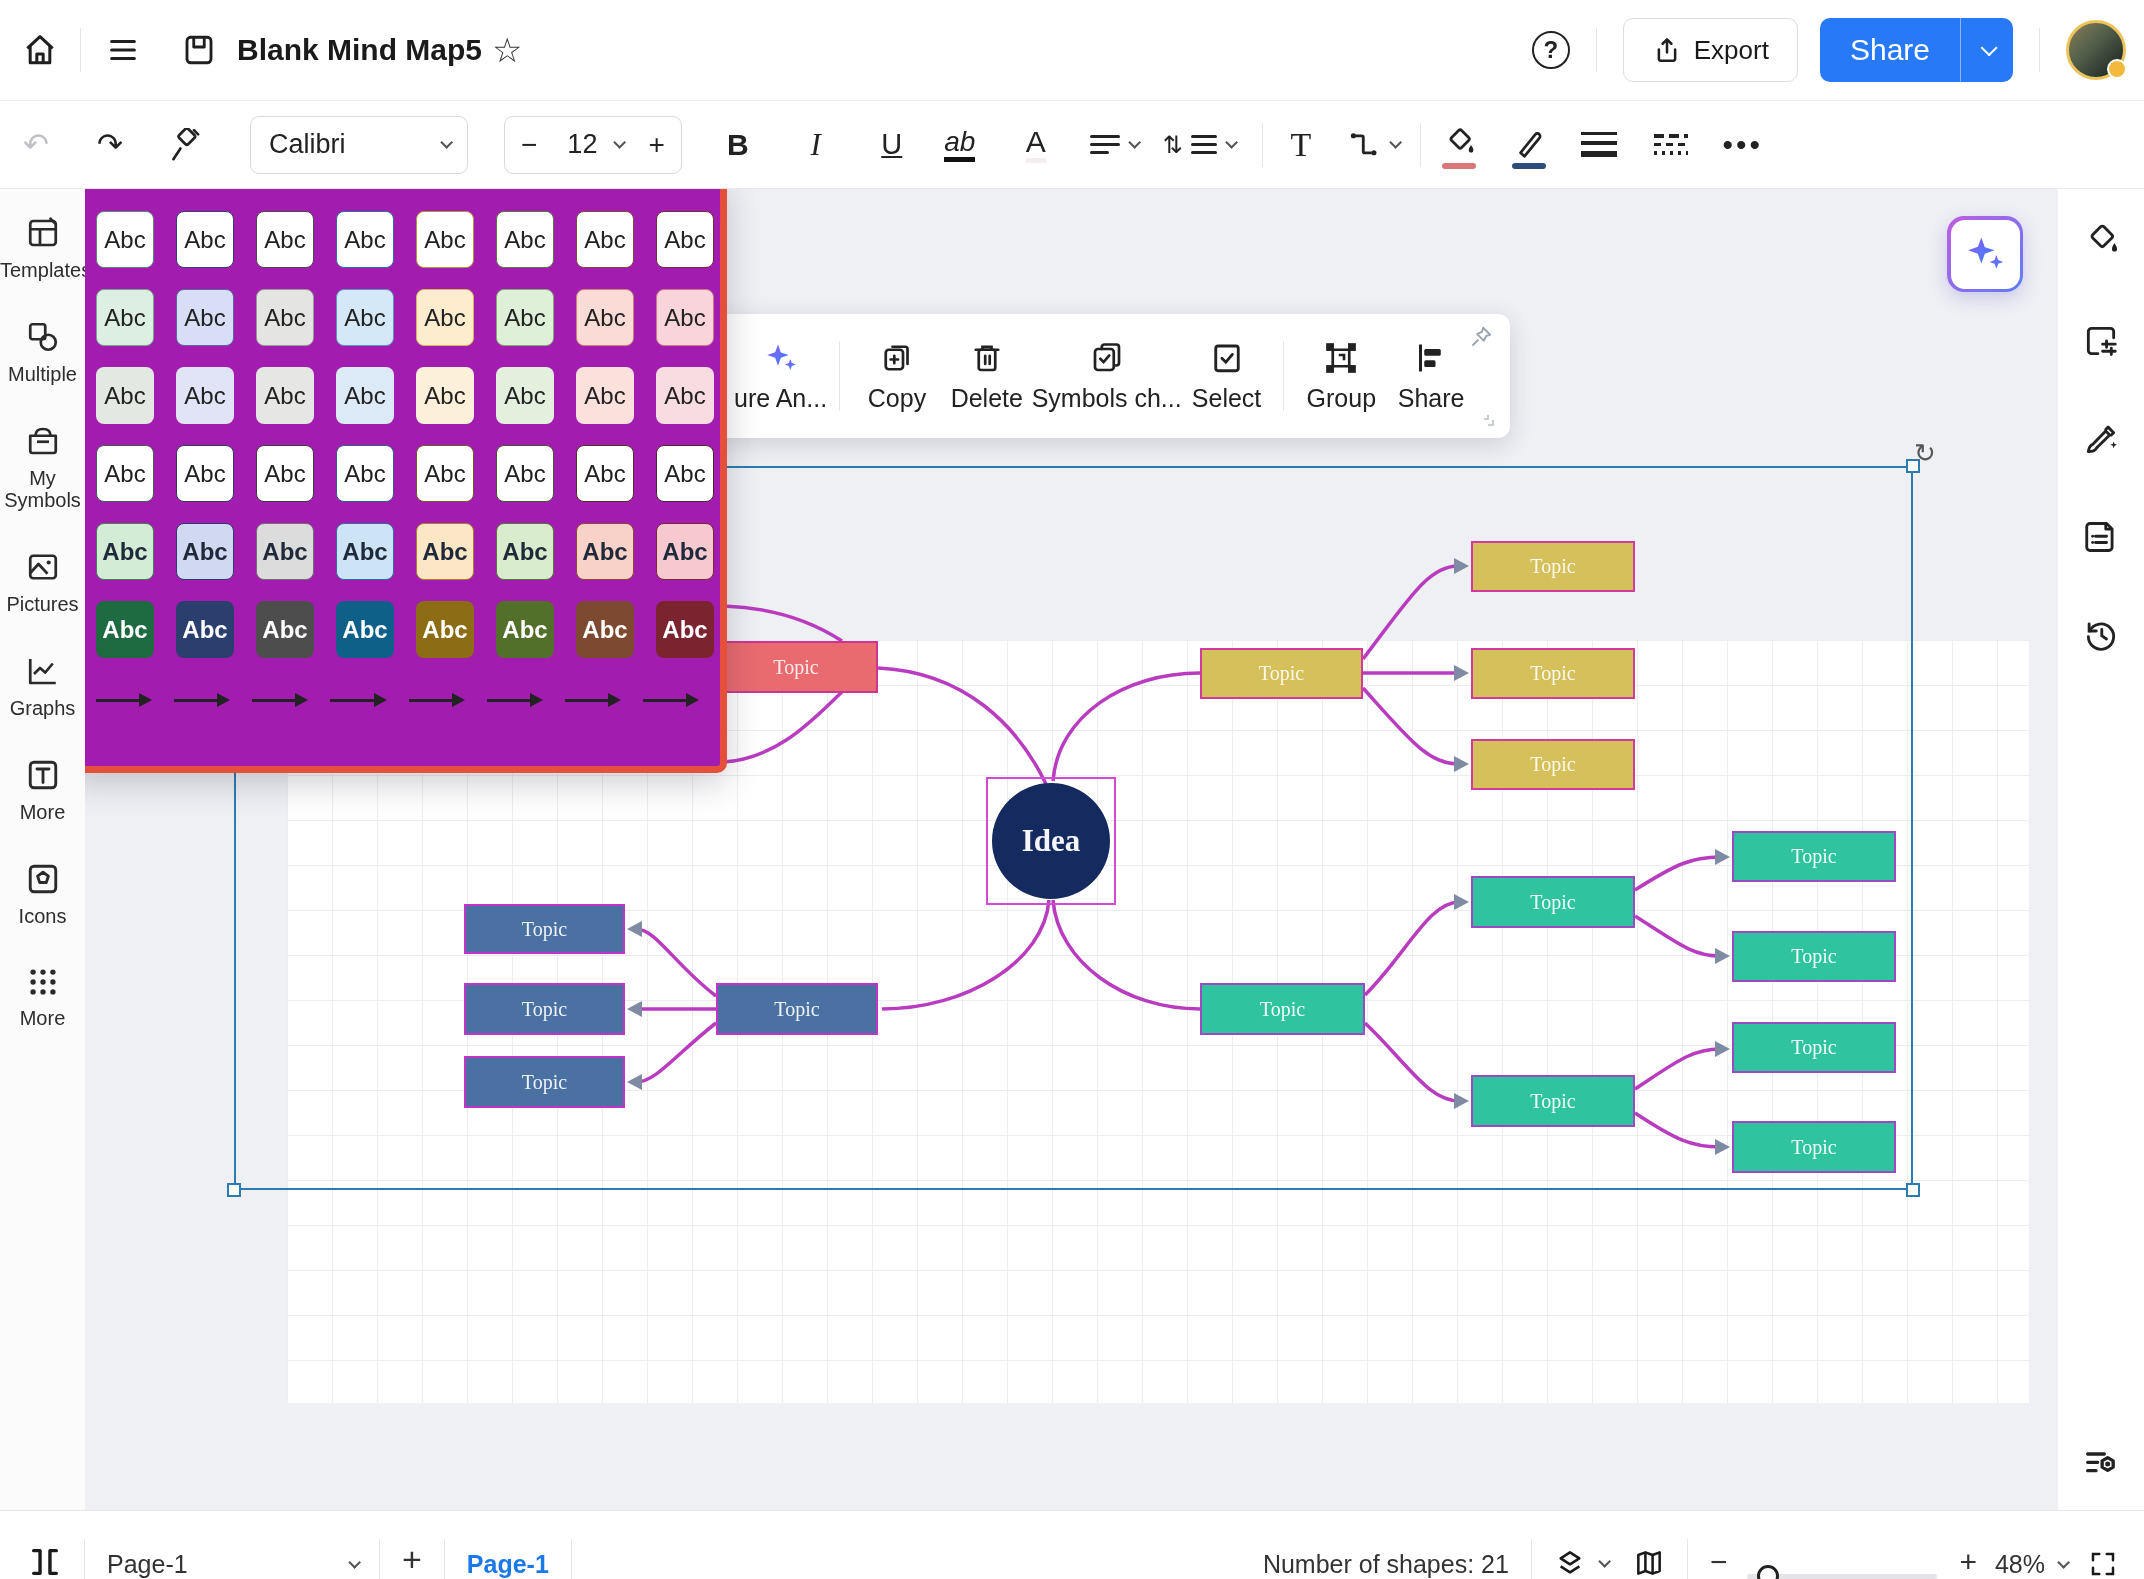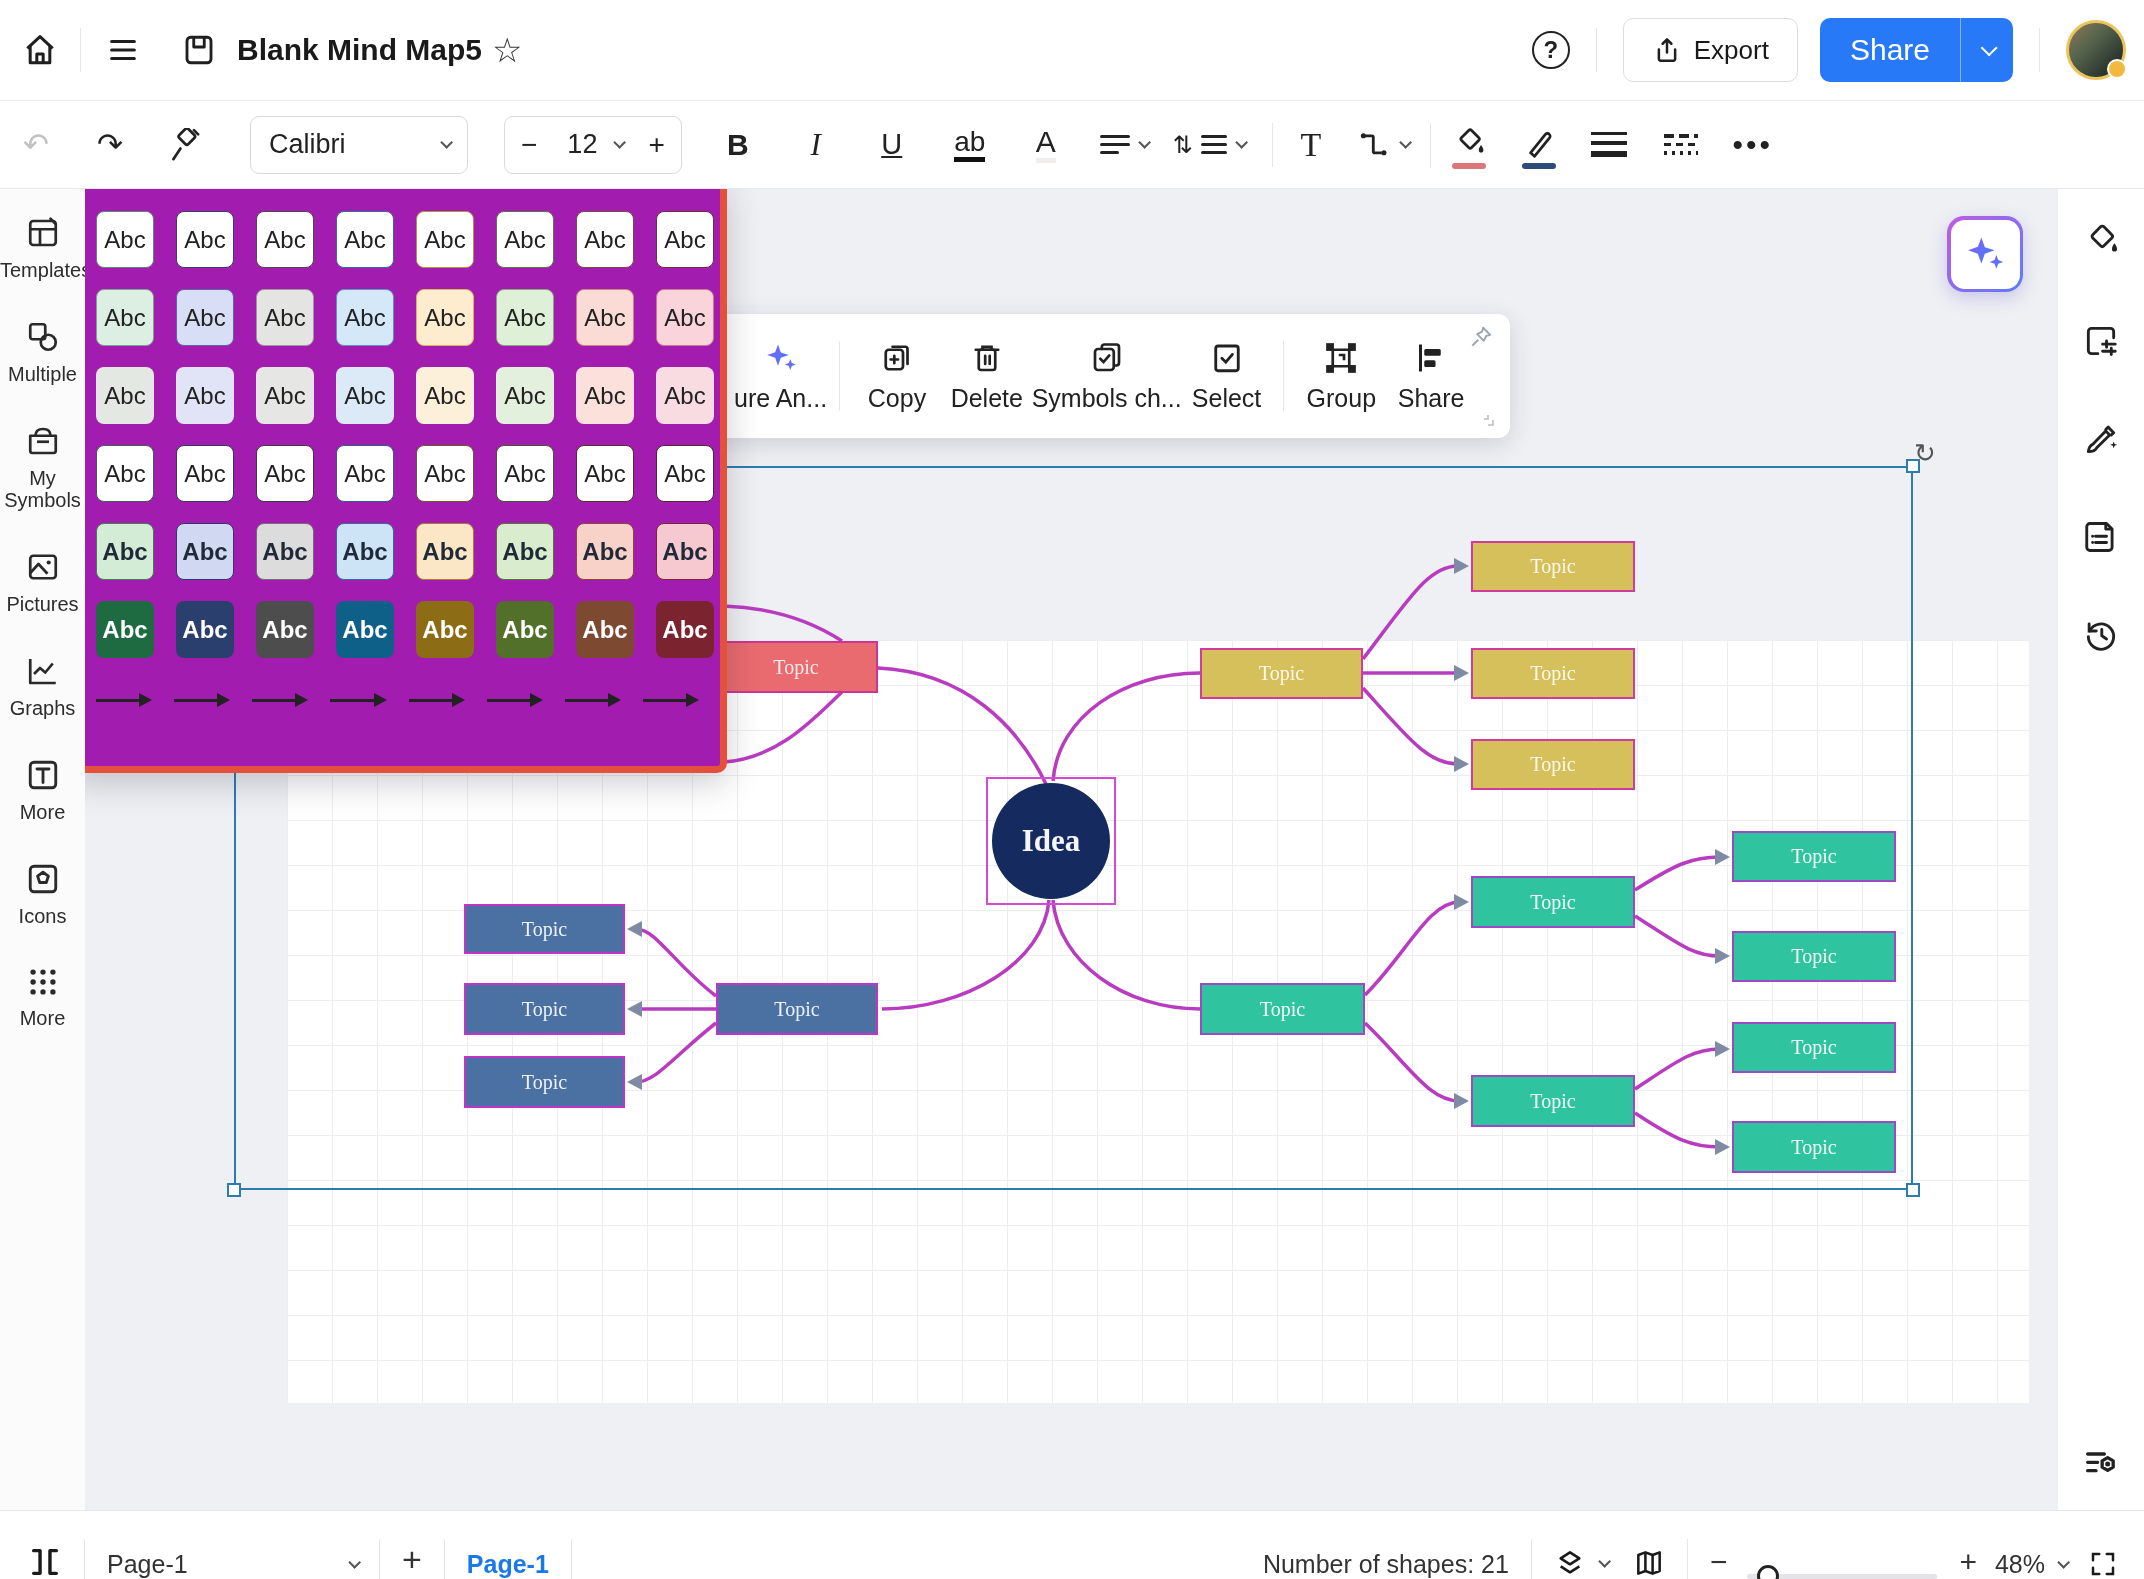--- a/index.html
+++ b/index.html
@@ -409,21 +409,21 @@
     </div>
     <div class="t-item" style="margin-left:34px;">
         <span class="b-txt">B</span>
       </div>
     <div class="t-item" style="margin-left:34px;">
         <span class="i-txt">I</span>
       </div>
     <div class="t-item" style="margin-left:32px;">
         <span class="u-txt">U</span>
       </div>
-    <div class="t-item" style="margin-left:34px;">
+    <div class="t-item" style="margin-left:24px;font-style:italic;">
         <span class="ab-txt">ab</span>
       </div>
     <div class="t-item" style="margin-left:32px;">
         <span class="a-color">A</span>
       </div>
     <div class="t-item" style="margin-left:32px; gap:8px;">
       <span class="bars">
           <i style="width:30px;"></i>
           <i style="width:30px;"></i>
           <i style="width:19px;"></i>

